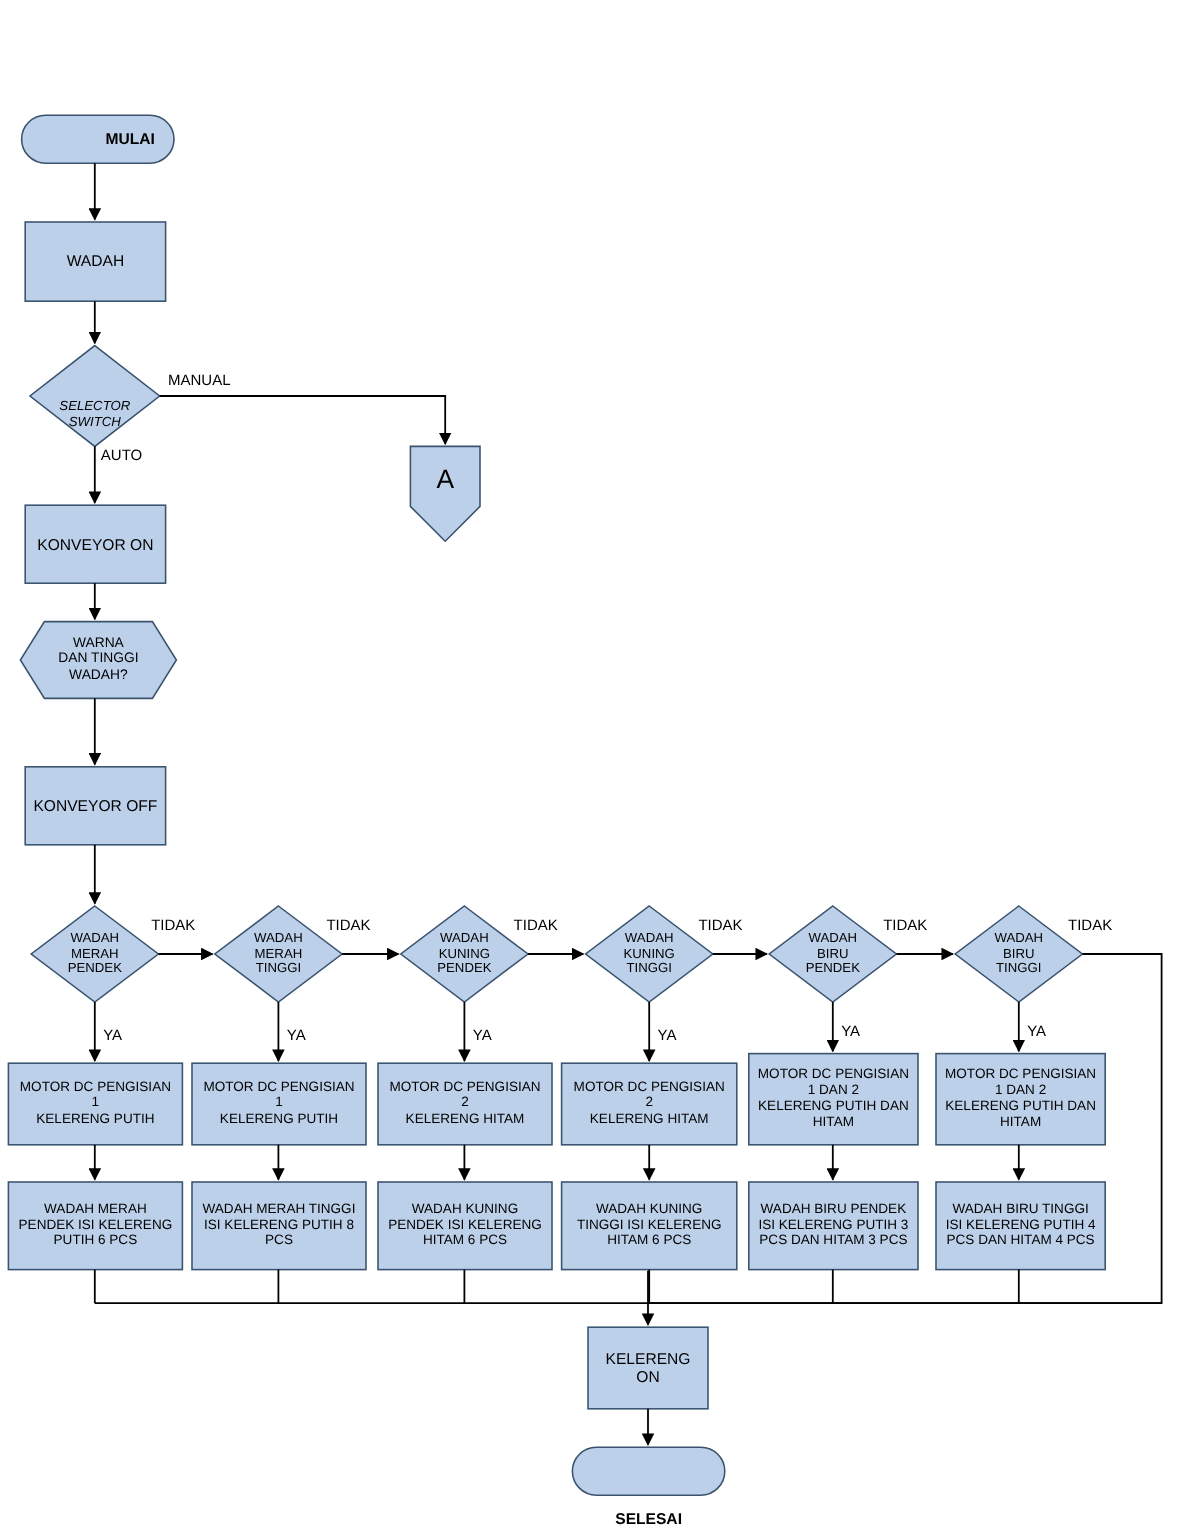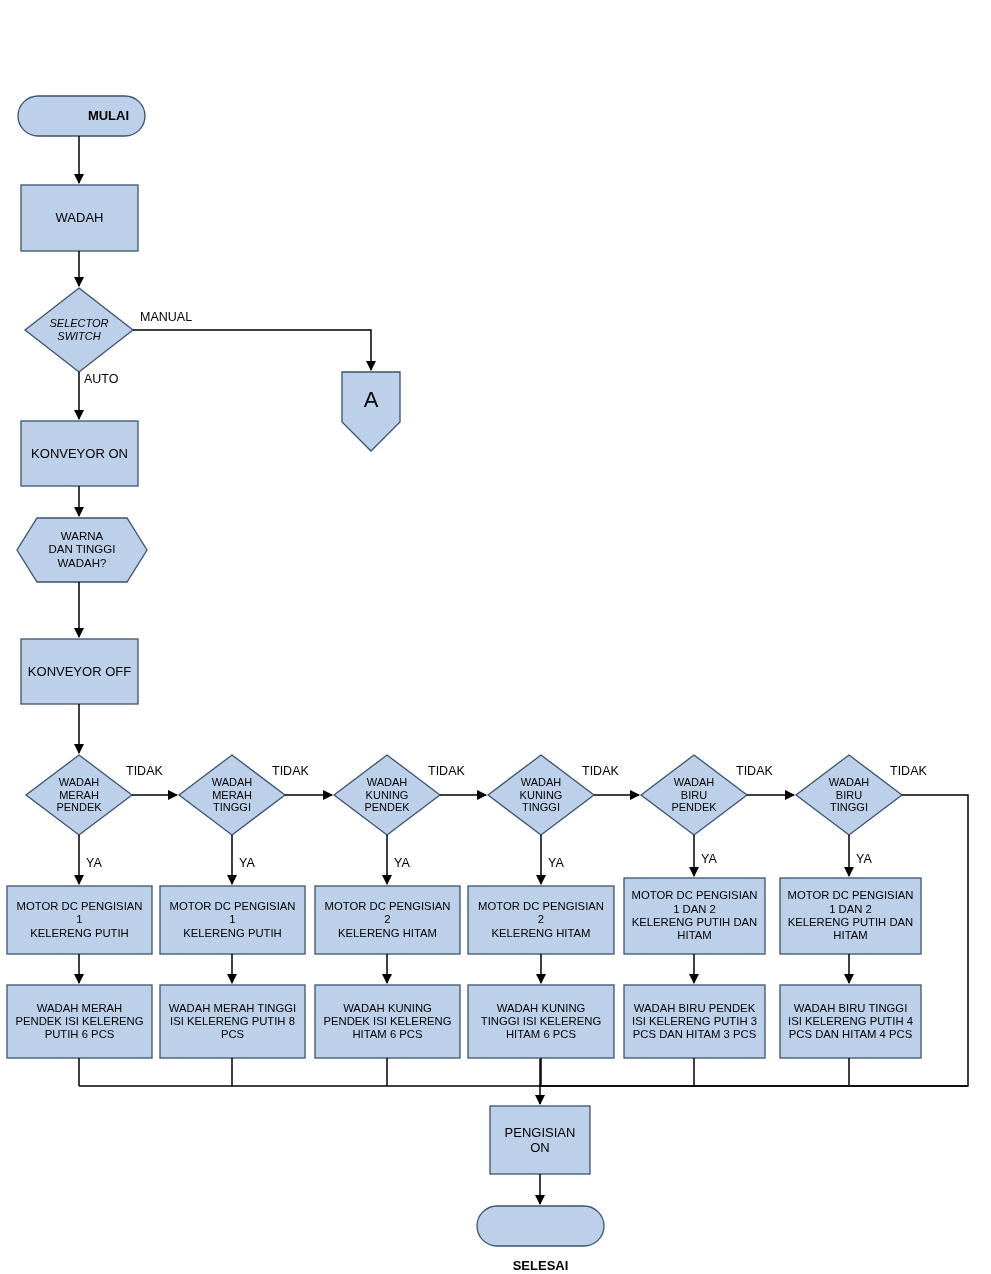--- a/index.html
+++ b/index.html
@@ -160,21 +160,21 @@
       <path d="M 540 1059 L 540 1104" marker-end="url(#arrow)"></path>
 
       <path d="M 540 1174 L 540 1204" marker-end="url(#arrow)"></path>
     </g>
   </svg>
 
   <div class="node-label lbl-terminator" style="left:18px; top:96px; width:127px; height:40px;">MULAI</div>
 
   <div class="node-label lbl-process" style="left:21px; top:185px; width:117px; height:66px;">WADAH</div>
 
-  <div class="node-label lbl-decision-it" style="left:29px; top:306px; width:100px; height:48px;">SELECTOR
+  <div class="node-label lbl-decision-it" style="left:29px; top:322px; width:100px; height:48px;">SELECTOR
 SWITCH</div>
 
   <div class="edge-label" style="left:140px; top:310px;">MANUAL</div>
 
   <div class="edge-label" style="left:84px; top:372px;">AUTO</div>
 
   <div class="node-label lbl-connector" style="left:342px; top:378px; width:58px; height:44px;">A</div>
 
   <div class="node-label lbl-process" style="left:21px; top:421px; width:117px; height:65px;">KONVEYOR ON</div>
 
@@ -250,18 +250,18 @@
   <div class="node-label lbl-small-box" style="left:468px; top:985px; width:146px; height:73px;">WADAH KUNING
 TINGGI ISI KELERENG
 HITAM 6 PCS</div>
   <div class="node-label lbl-small-box" style="left:624px; top:985px; width:141px; height:73px;">WADAH BIRU PENDEK
 ISI KELERENG PUTIH 3
 PCS DAN HITAM 3 PCS</div>
   <div class="node-label lbl-small-box" style="left:780px; top:985px; width:141px; height:73px;">WADAH BIRU TINGGI
 ISI KELERENG PUTIH 4
 PCS DAN HITAM 4 PCS</div>
 
-  <div class="node-label lbl-process" style="left:490px; top:1106px; width:100px; height:68px;">PENGISIAN
+  <div class="node-label lbl-process" style="left:490px; top:1106px; width:100px; height:68px;">KELERENG
 ON</div>
 
   <div class="node-label lbl-terminator-end" style="left:477px; top:1206px; width:127px; height:40px;">SELESAI</div>
 
 </div>
 
 </body></html>

